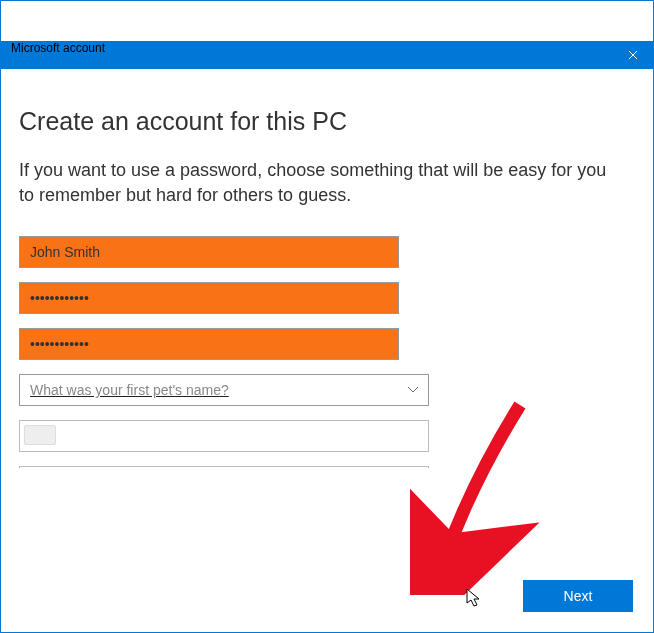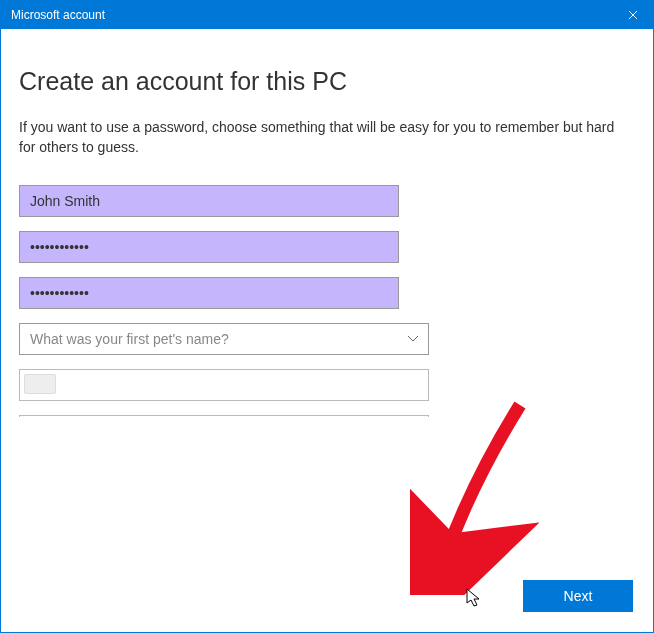--- a/index.html
+++ b/index.html
@@ -14,26 +14,26 @@
   }
   .window {
     border: 1px solid #0078d7;
     width: 654px;
     height: 633px;
     display: flex;
     flex-direction: column;
   }
   .titlebar {
     background: #0078d7;
-    color: #ffffff;
+    color: #000000;
     height: 28px;
     display: flex;
-    align-items: center;
     padding: 0 10px;
     font-size: 12px;
+    margin-top: 40px;
   }
   .titlebar .title { flex: 1; }
   .titlebar .close {
     width: 40px;
     height: 28px;
     display: flex;
     align-items: center;
     justify-content: center;
     margin-right: -10px;
     font-size: 14px;
@@ -45,47 +45,48 @@
     color: #222;
     position: relative;
   }
   .heading {
     font-size: 25px;
     font-weight: 400;
     color: #333;
     margin: 0 0 22px 0;
   }
   .desc {
-    font-size: 14px;
+    font-size: 18px;
     color: #333;
     margin: 0 0 28px 0;
     line-height: 1.4;
   }
   .section-label {
     font-size: 14px;
     font-weight: 600;
     color: #222;
     margin: 0 0 10px 0;
   }
   .field {
     width: 380px;
     height: 32px;
     border: 1px solid #999;
     padding: 0 10px;
     font-size: 14px;
     font-family: inherit;
     color: #333;
     display: block;
     margin-bottom: 14px;
-    background: #c4b5fd;
+    background: #f97316;
   }
   .select-wrap {
     position: relative;
     width: 410px;
     margin-bottom: 14px;
+    text-decoration: underline;
   }
   .select-field {
     width: 100%;
     height: 32px;
     border: 1px solid #999;
     padding: 0 10px;
     font-size: 14px;
     font-family: inherit;
     color: #888;
     background: #fff;

